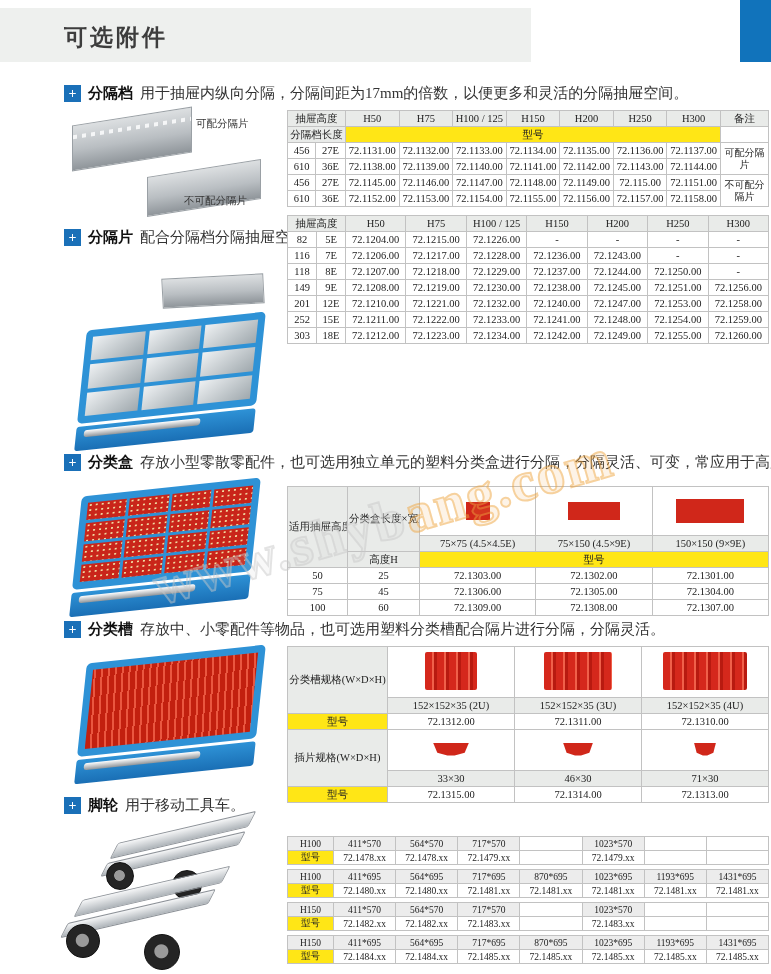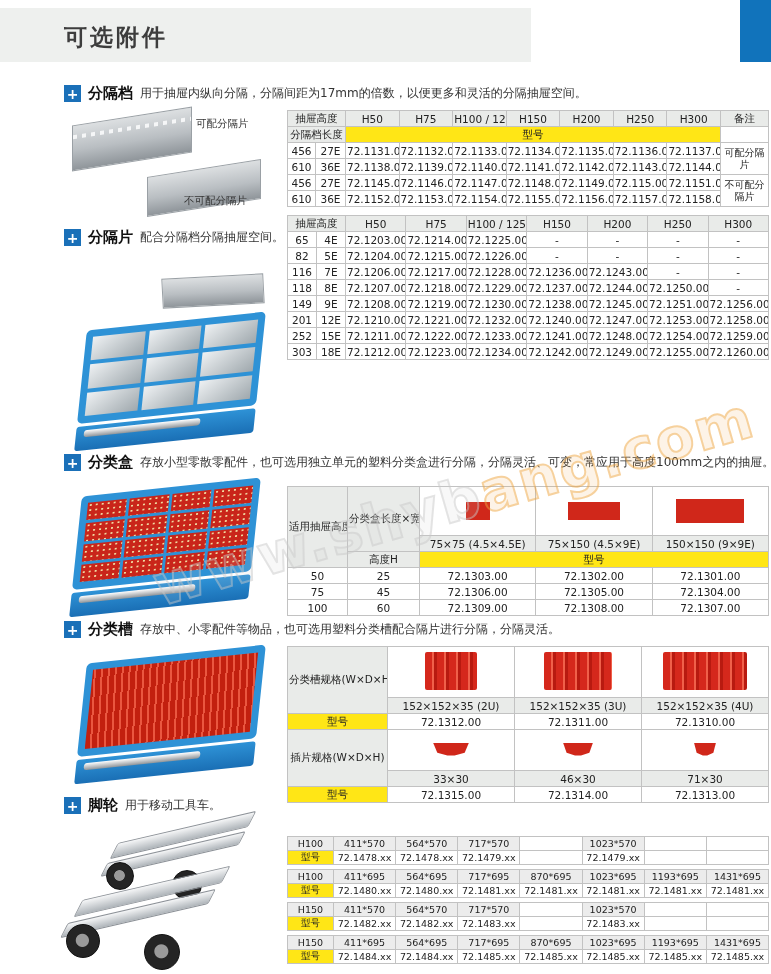--- a/index.html
+++ b/index.html
@@ -17,21 +17,21 @@
   .logo-bars i{display:block;height:6px;border-radius:1px;}
   .logo-bars i:nth-child(1){width:24px;background:#1b55a5;}
   .logo-bars i:nth-child(2){width:27px;background:#2a6cb8;}
   .logo-bars i:nth-child(3){width:21px;background:#e8890c;}
   .logo-text{font-size:26px;font-weight:bold;color:#1b55a5;letter-spacing:1px;white-space:nowrap;}
   
   .sec{display:flex;align-items:center;gap:7px;white-space:nowrap;}
   .plus{width:17px;height:17px;background:#1a70b8;color:#fff;font-size:14px;font-weight:bold;
         display:flex;align-items:center;justify-content:center;flex:0 0 auto;}
   .sec-title{font-size:15px;font-weight:bold;color:#101010;}
-  .sec-desc{font-size:12px;color:#333;}
+  .sec-desc{font-size:15px;color:#333;}
   
   table.tbl{position:absolute;border-collapse:collapse;table-layout:fixed;background:#fff;
             font-size:10.5px;color:#222;}
   table.tbl td{border:1px solid #c2c2c2;text-align:center;vertical-align:middle;
                padding:0 1px;height:15px;white-space:nowrap;overflow:hidden;}
   td.gray{background:#e9ebe9;}
   td.yellow{background:#ffe616;}
   td.wrap{white-space:normal;line-height:1.25;}
   .t1{left:287px;top:110px;width:482px;}
   .t1 td{height:15px;}
@@ -82,21 +82,21 @@
         background:repeating-linear-gradient(90deg,#d5281c 0 7px,#f0604a 7px 9px,#b81a10 9px 12px);}
   .ins{display:inline-block;background:#d0271a;clip-path:polygon(0 0,100% 0,88% 78%,60% 100%,40% 100%,12% 78%);}
   .plate{background:linear-gradient(#f5f6f7,#aeb4b9);border:1px solid #8d9298;border-radius:2px;
          transform:rotate(-13deg) skewX(-40deg);}
   .wheel{border-radius:50%;border:1px solid #101010;
          background:radial-gradient(circle at 48% 48%,#9a9a9a 0 26%,#242424 30% 100%);}
 </style>
 </head>
 <body>
 
-<div class="abs" style="inset:0;">
+<div class="abs" style="inset:0;font-family:Liberation Serif, serif;">
 
   <div class="abs hdr-band"></div>
   <div class="abs blue-block"></div>
   <div class="abs page-title">可选附件</div>
 
   <div class="abs watermark"><span class="wm-gray">www.shyb</span><span class="wm-orange">ang.com</span></div>
 
   <div class="abs sec" style="left:64px;top:84px;">
     <span class="plus">+</span>
     <span class="sec-title">分隔档</span>
@@ -228,32 +228,20 @@
       <td class="gray">H150</td>
       <td class="gray">H200</td>
       <td class="gray">H250</td>
       <td class="gray">H300</td>
     </tr>
     </tbody>
       <tbody>
 
         <tr>
 
-      <td>65</td>
-          <td>4E</td>
-          <td>72.1203.00</td>
-          <td>72.1214.00</td>
-          <td>72.1225.00</td>
-          <td>-</td>
-          <td>-</td>
-          <td>-</td>
-          <td>-</td>
-        </tr>
-        <tr>
-
       <td>82</td>
           <td>5E</td>
           <td>72.1204.00</td>
           <td>72.1215.00</td>
           <td>72.1226.00</td>
           <td>-</td>
           <td>-</td>
           <td>-</td>
           <td>-</td>
         </tr>

